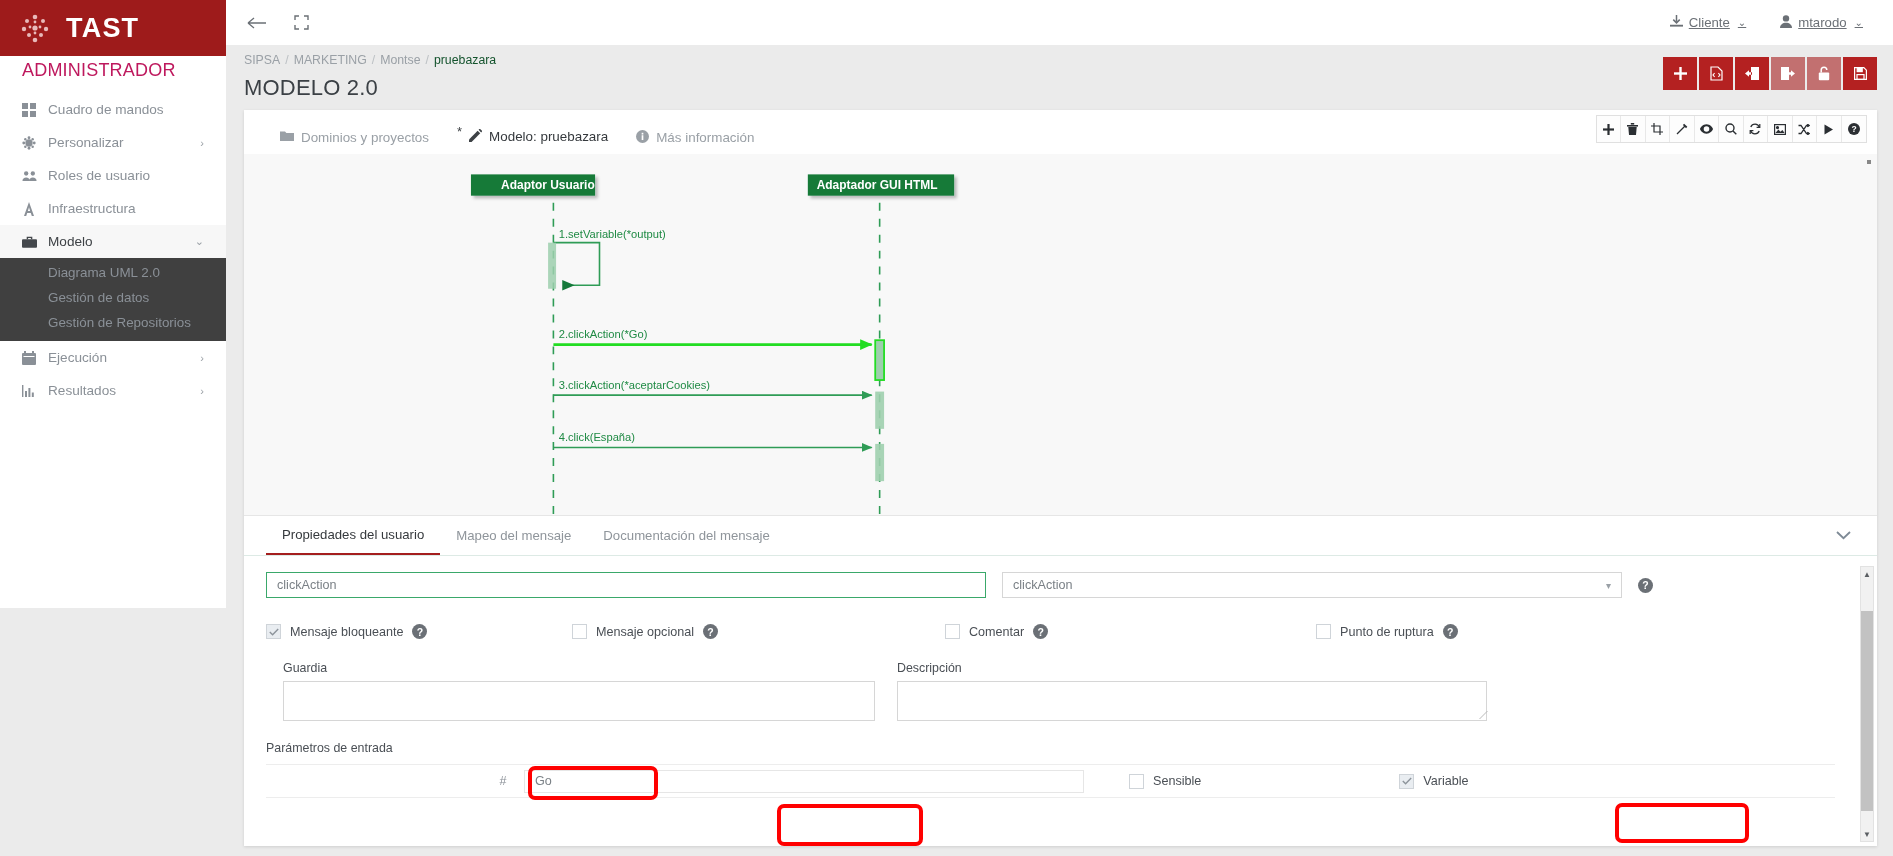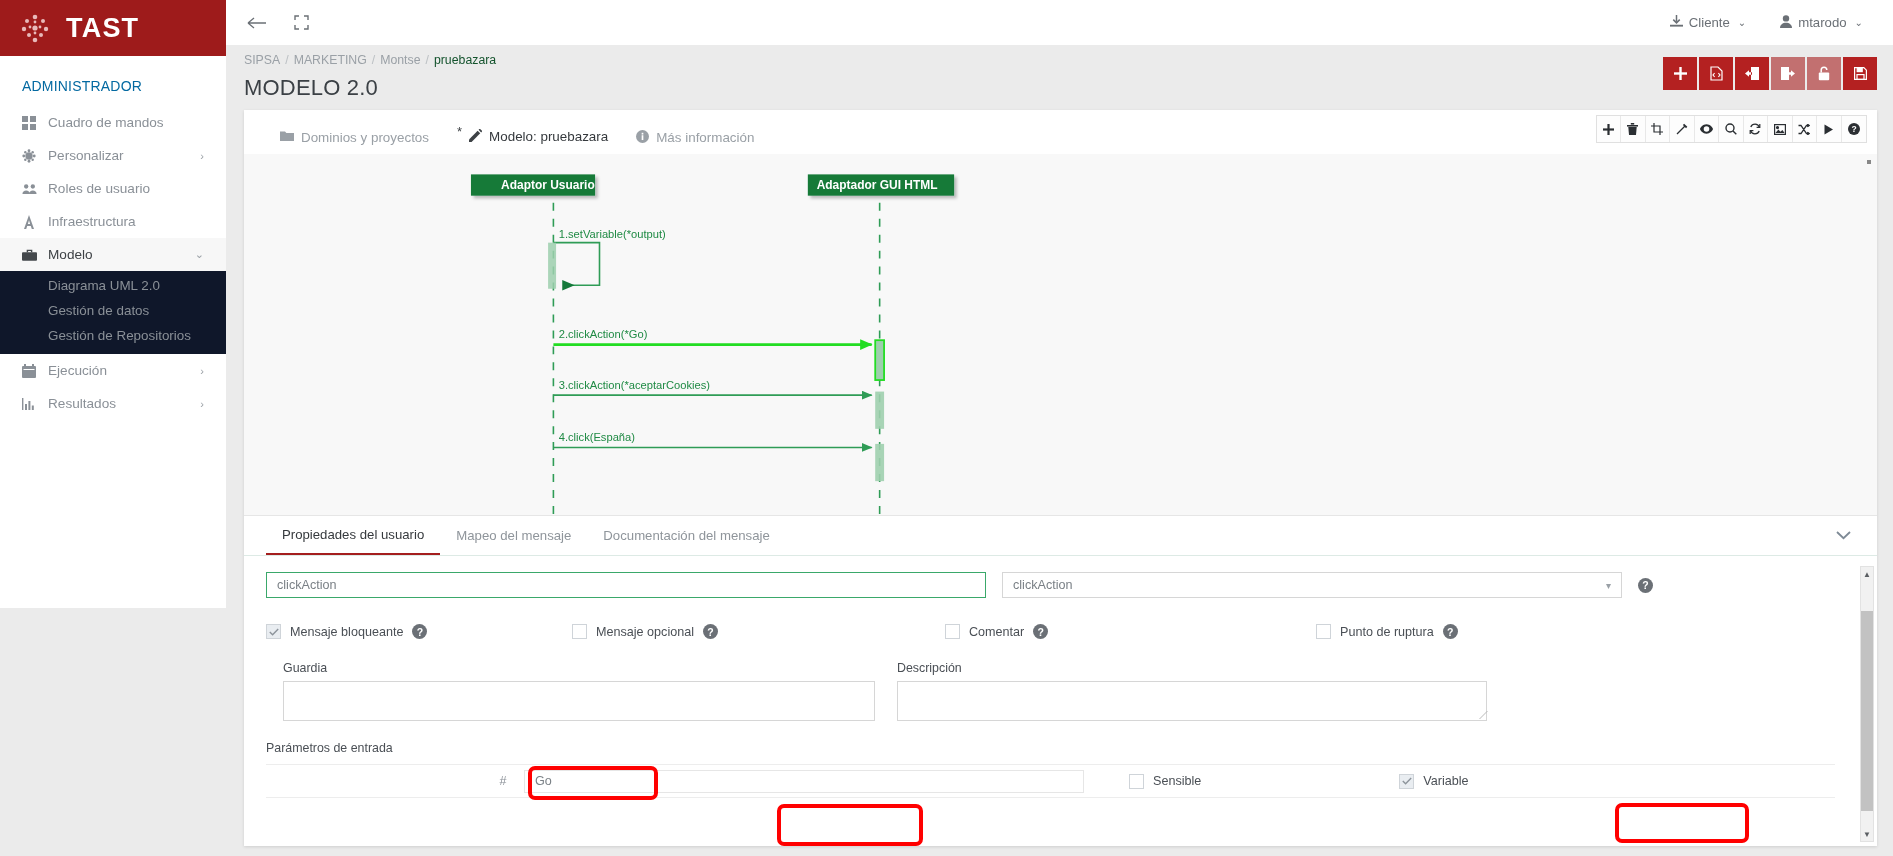--- a/index.html
+++ b/index.html
@@ -19,36 +19,36 @@
   .brand {
     height: 56px; background: #9e1b1b; display: flex; align-items: center;
     padding-left: 18px; gap: 14px;
   }
   .brand-logo { width: 34px; height: 34px; position: relative; }
   .brand-logo svg { display: block; }
   .brand-name {
     color: #ffffff; font-size: 27px; font-weight: bold; letter-spacing: 1.2px;
   }
   .side-section {
-    font-size: 14px; color: #0369a1; padding: 22px 0 12px 22px; letter-spacing: .2px;
+    font-size: 18px; color: #be185d; padding: 4px 0 12px 22px; letter-spacing: .2px;
   }
   .nav-item {
     display: flex; align-items: center; height: 33px; padding-left: 22px;
     color: #8a9097; font-size: 13.6px; cursor: pointer; position: relative;
   }
   .nav-item .ic {
     width: 26px; flex: 0 0 26px; color: #8a9097; display: flex;
     align-items: center; justify-content: flex-start; font-size: 13px;
   }
   .nav-item.active { background: #f7f7f7; color: #3d4145; }
   .nav-item.active .ic { color: #44484c; }
   .nav-item .chev {
     position: absolute; right: 22px; font-size: 11px; color: #9aa0a6;
   }
-  .nav-sub-wrap { background: #0f172a; padding: 2px 0 6px 0; text-align: right; }
+  .nav-sub-wrap { background: #404040; padding: 2px 0 6px 0; text-align: right; }
   .nav-sub {
     display: flex; align-items: center; height: 25px; padding-left: 48px;
     color: #8a9097; font-size: 13.4px; cursor: pointer;
   }
 
   
   .right { flex: 1 1 auto; height: 856px; position: relative; background: #ebebeb; }
 
   .topbar {
     height: 45px; background: #ffffff; display: flex; align-items: center;
@@ -56,21 +56,21 @@
   }
   .topbar-left { display: flex; align-items: center; gap: 18px; padding-left: 2px; }
   .tb-icon {
     width: 26px; height: 26px; display: flex; align-items: center;
     justify-content: center; color: #6b7076; cursor: pointer;
   }
   .topbar-right {
     margin-left: auto; display: flex; align-items: center; gap: 34px;
     padding-right: 14px; font-size: 13.2px; color: #6b7076;
   }
-  .tr-item { display: flex; align-items: center; gap: 6px; cursor: pointer; }
+  .tr-item { display: flex; align-items: center; gap: 6px; cursor: pointer; text-decoration: underline; }
   .tr-item .caret { font-size: 10px; margin-left: 2px; }
 
   .pagehead { position: relative; padding: 8px 0 0 0; }
   .crumb {
     font-size: 12.3px; color: #9aa0a6; padding-left: 18px; display: flex;
     gap: 5px; align-items: center;
   }
   .crumb span.sep { color: #bcc0c4; }
   .crumb span.cur { color: #14532d; }
   .crumb span.lnk { cursor: pointer; }

